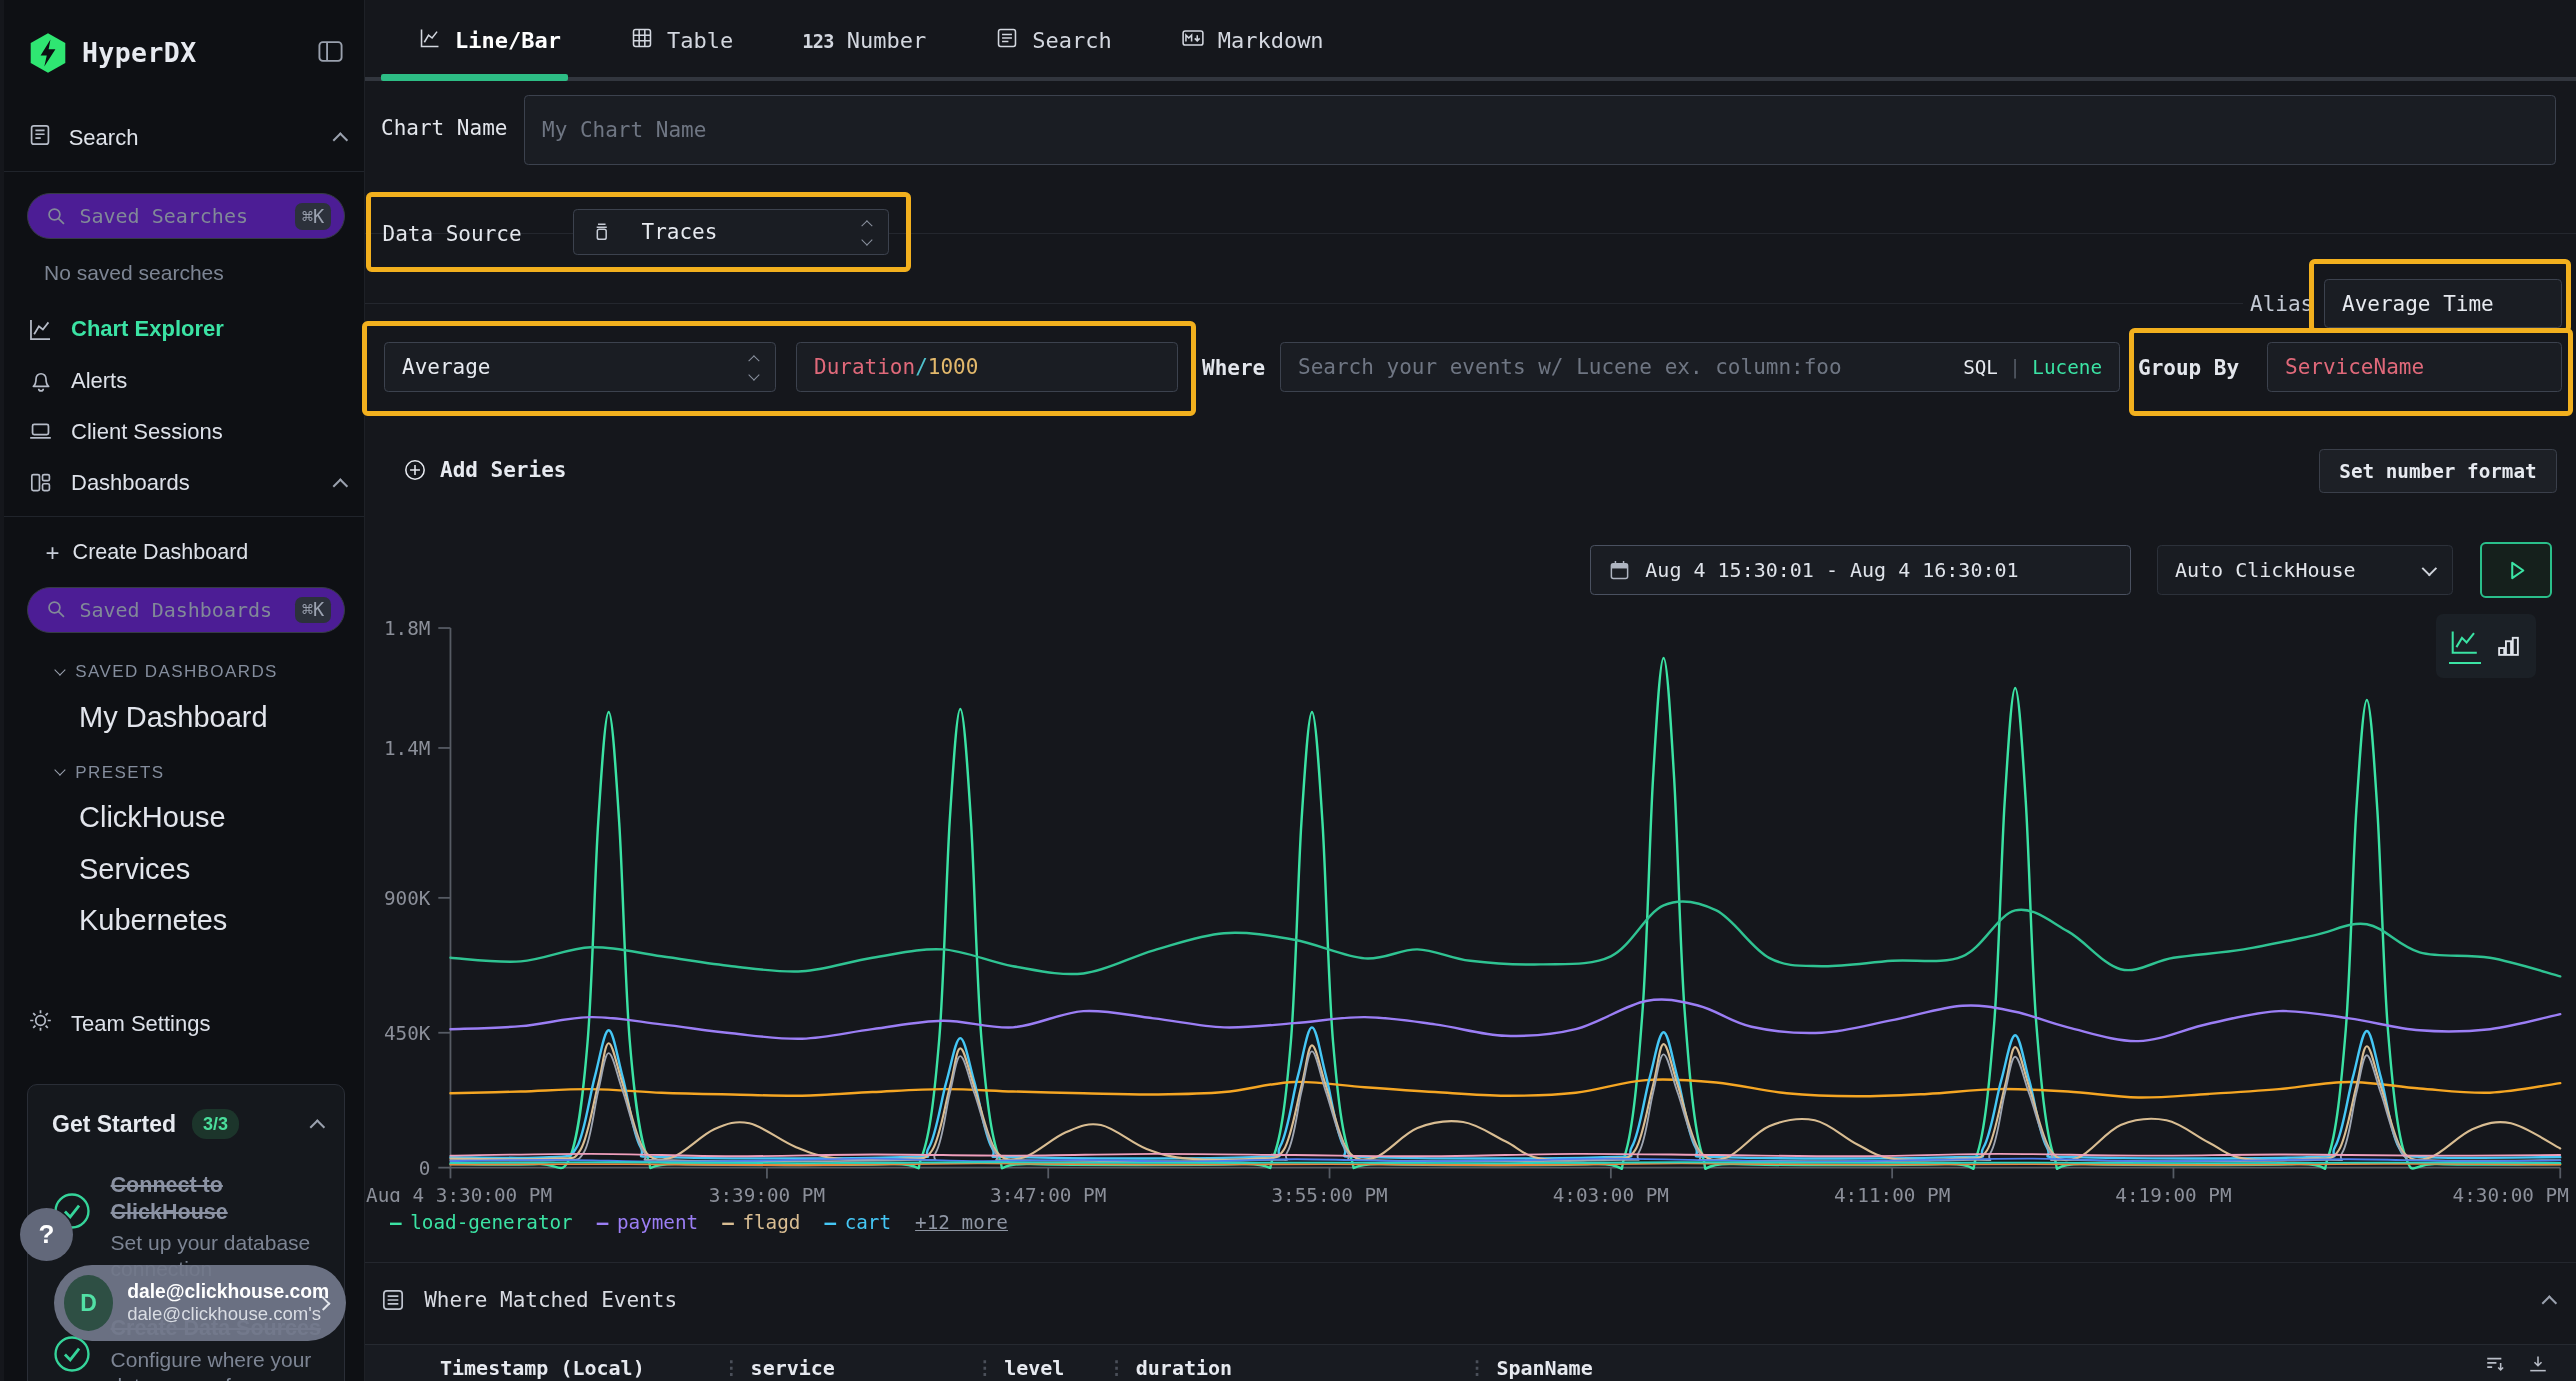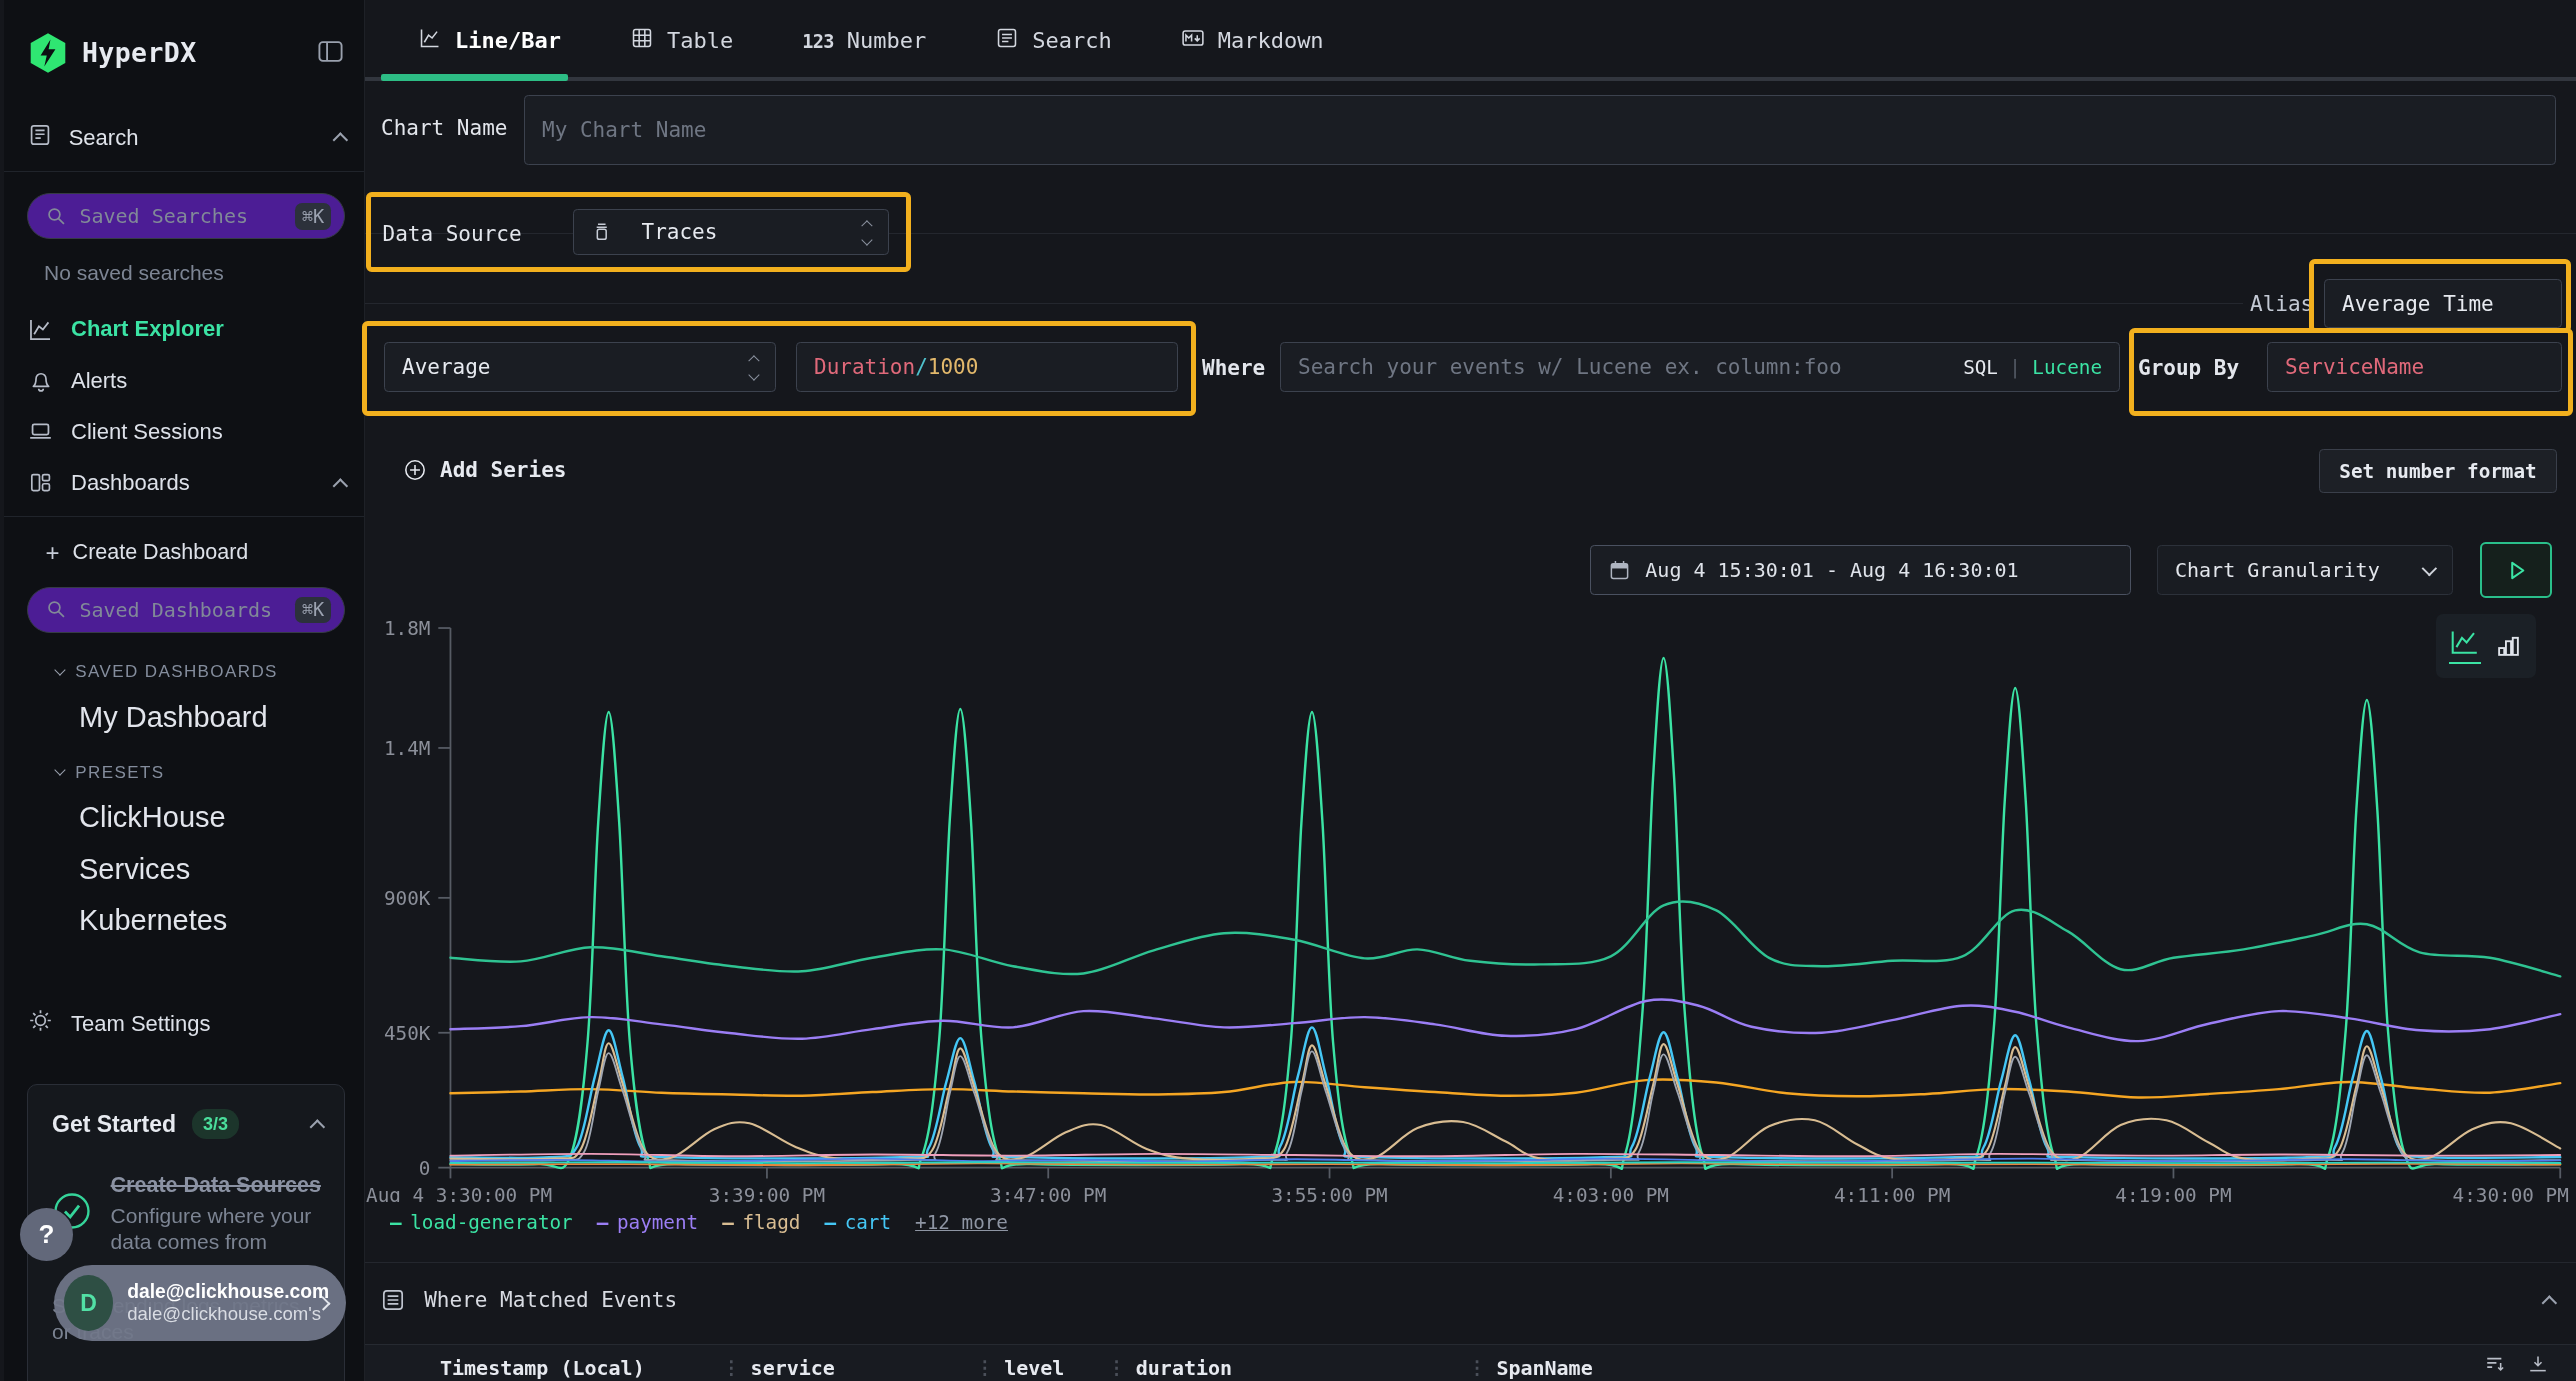--- a/index.html
+++ b/index.html
@@ -253,20 +253,30 @@
         <span class="gs-badge">3/3</span>
         <span class="chev up"></span>
       </div>
       <div id="gs-items">
           <div class="gs-item">
             <span class="ck"><svg width="40" height="40" viewBox="0 0 34 34" fill="none" stroke="#35d49a" stroke-width="2">
                 <circle cx="17" cy="17" r="14"></circle>
                 <polyline points="11,17.5 15.5,22 23,12.5" stroke-width="2.4"></polyline>
               </svg></span>
             <span>
+              <div class="tt">Connect to ClickHouse</div>
+              <div class="dd">Set up your database connection</div>
+            </span>
+          </div>
+          <div class="gs-item">
+            <span class="ck"><svg width="40" height="40" viewBox="0 0 34 34" fill="none" stroke="#35d49a" stroke-width="2">
+                <circle cx="17" cy="17" r="14"></circle>
+                <polyline points="11,17.5 15.5,22 23,12.5" stroke-width="2.4"></polyline>
+              </svg></span>
+            <span>
               <div class="tt">Create Data Sources</div>
               <div class="dd">Configure where your data comes from</div>
             </span>
           </div>
           <div class="gs-item">
             <span>
               <div class="dd">Start sending logs, metrics, or traces</div>
             </span>
           </div>
         </div>
@@ -386,21 +396,21 @@
 
     <div class="inp date-box" style="border-color:#4a5160">
       <svg width="23" height="23" viewBox="0 0 34 34">
           <rect x="5" y="7" width="24" height="22" rx="3" fill="none" stroke="#aeb4c0" stroke-width="2.2"></rect>
           <rect x="5" y="7" width="24" height="7" fill="#aeb4c0"></rect>
           <path d="M11 3v5M23 3v5" stroke="#aeb4c0" stroke-width="2.2"></path>
         </svg>
       <span>Aug 4 15:30:01 - Aug 4 16:30:01</span>
     </div>
     <div class="gran-box">
-      <span>Chart Granularity</span>
+      <span>Auto ClickHouse</span>
       <span class="chev down"></span>
     </div>
     <button class="run-btn">
       <svg width="29" height="29" viewBox="0 0 34 34" fill="none" stroke="#3be3a4" stroke-width="2.4">
           <path d="M12 8 L25 17 L12 26 Z" stroke-linejoin="round"></path>
         </svg>
     </button>
     <div class="ctype">
       <span style="border-bottom:2.1px solid #3be3a4;padding-bottom:2.9px">
         <svg width="31.5" height="29" viewBox="0 0 34 30" fill="none" stroke="#3be3a4" stroke-width="2.2">

